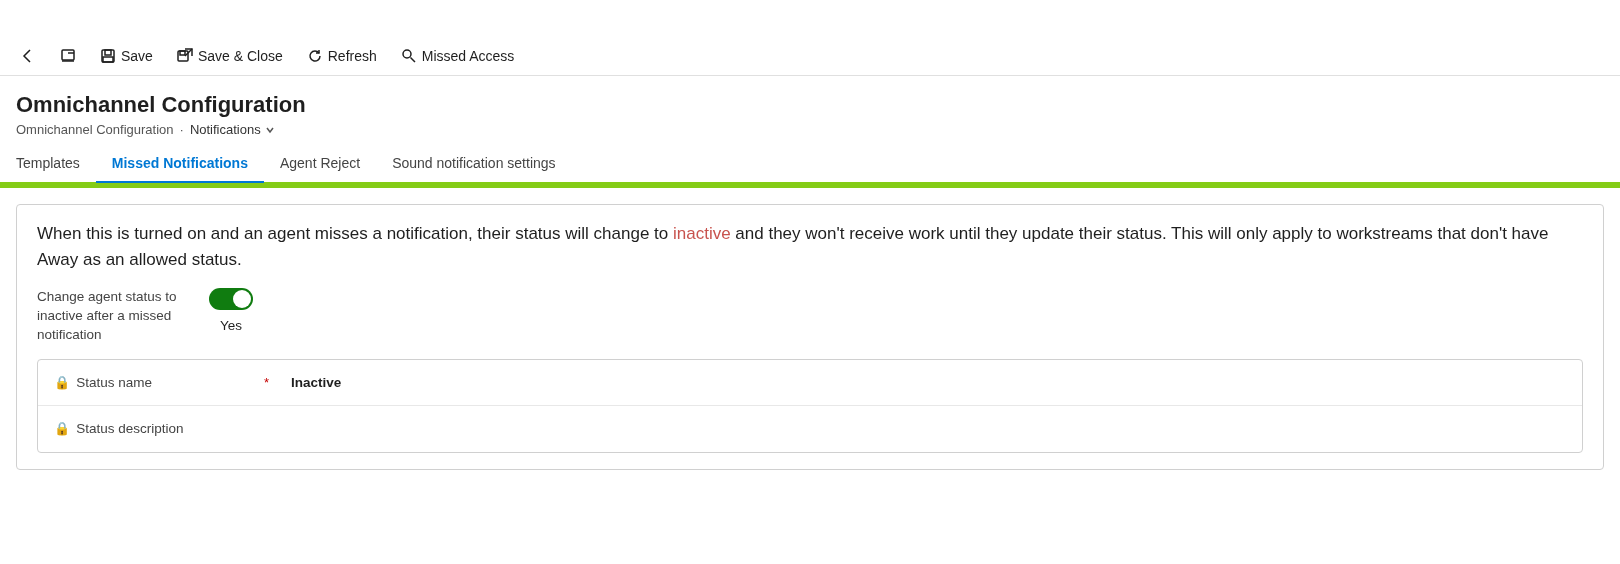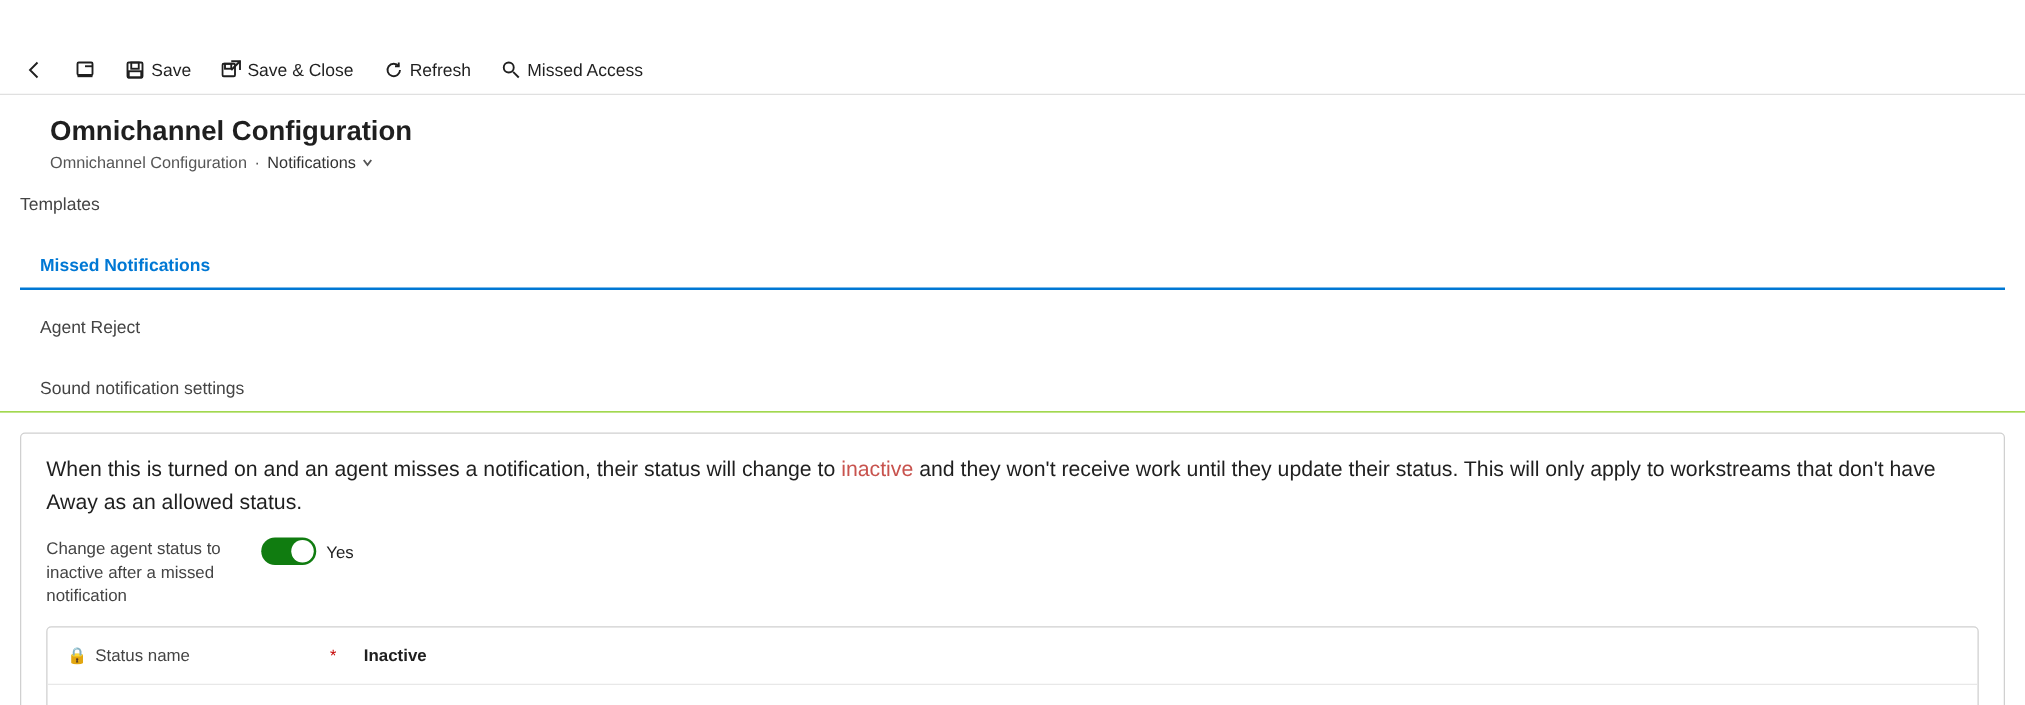--- a/index.html
+++ b/index.html
@@ -25,21 +25,20 @@
       cursor: pointer;
       font-size: 14px;
       color: #1f1f1f;
       border-radius: 2px;
     }
     .icon-svg { width: 16px; height: 16px; display: inline-block; }
 
     
     .page-header {
       padding: 16px 20px 8px 16px;
-      margin-left: 24px;
     }
     .page-title {
       font-size: 22px;
       font-weight: 600;
       color: #1f1f1f;
       margin-bottom: 4px;
     }
     .breadcrumb {
       font-size: 13px;
       color: #555;
@@ -56,23 +55,22 @@
       color: #333;
       display: flex;
       align-items: center;
       gap: 3px;
     }
 
     
     .tabs {
       display: flex;
       padding: 0 16px;
-      border-bottom: 1px solid #84cc16;
-      gap: 12px;
-      flex-direction: column;
+      border-bottom: 6px solid #84cc16;
+      gap: 0;
     }
     .tab {
       padding: 10px 16px;
       cursor: pointer;
       font-size: 14px;
       color: #444;
       border-bottom: 2px solid transparent;
       margin-bottom: -1px;
       white-space: nowrap;
     }
@@ -112,20 +110,21 @@
     .toggle-label {
       font-size: 13.5px;
       color: #444;
       line-height: 1.4;
       max-width: 160px;
     }
     .toggle-container {
       display: flex;
       align-items: center;
       gap: 8px;
+      flex-direction: column;
     }
     .toggle {
       position: relative;
       width: 44px;
       height: 22px;
       cursor: pointer;
     }
     .toggle-track {
       position: absolute;
       top: 0; left: 0; right: 0; bottom: 0;

